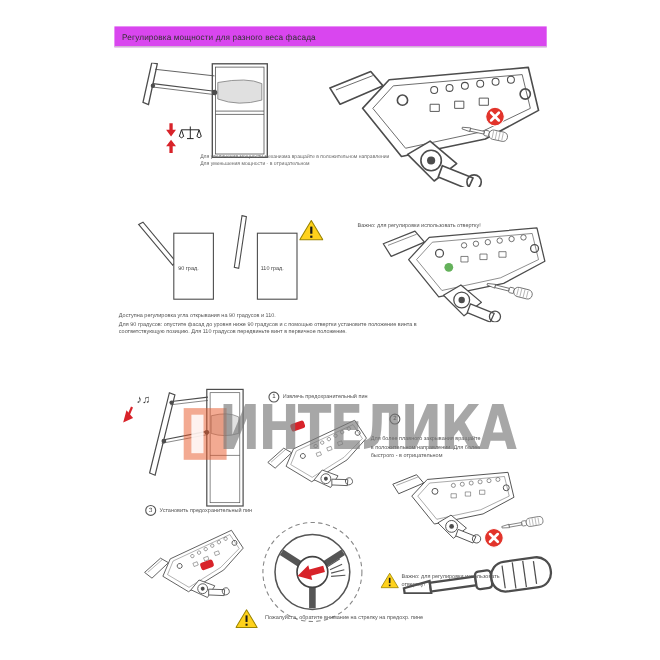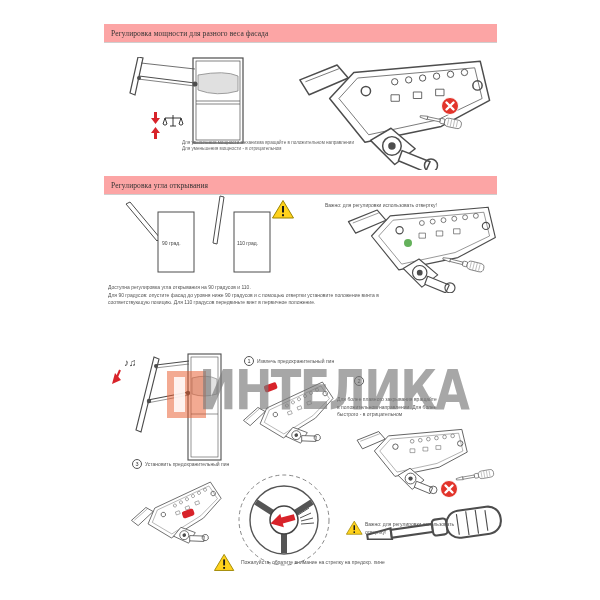--- a/index.html
+++ b/index.html
@@ -5,23 +5,23 @@
   html,body{margin:0;padding:0;}
   body{
     width:600px;height:600px;position:relative;overflow:hidden;
     background:#ffffff;
     font-family:"Liberation Sans", sans-serif;
     -webkit-font-smoothing:antialiased;
   }
   .abs{position:absolute;}
   .sec-header{
     position:absolute;left:104px;width:393px;height:19px;
-    background:#fca5a5;border-bottom:1px solid #cfcfcf;
+    background:#d946ef;border-bottom:1px solid #cfcfcf;
     font-size:7.5px;color:#333;line-height:19px;padding-left:7px;
-    box-sizing:border-box;letter-spacing:0.1px;font-family:Liberation Serif, serif;
+    box-sizing:border-box;letter-spacing:0.1px;
   }
   .tiny{font-size:5px;color:#555;line-height:7.5px;}
   .micro{font-size:4.6px;color:#666;line-height:6.2px;}
   .tiny div, .micro div{white-space:nowrap;}
   .stepnum{
     position:absolute;width:8px;height:8px;border:1px solid #555;border-radius:50%;
     font-size:5.5px;text-align:center;line-height:8px;color:#333;background:#fff;
   }
   .steplabel{position:absolute;font-size:5px;color:#555;white-space:nowrap;}
   svg text{font-family:"Liberation Sans", sans-serif;}
@@ -139,21 +139,20 @@
     <g transform="translate(143,45)">
       <use href="#xbadge"></use>
     </g>
   </svg>
 
   <div class="abs micro" style="left:182px;top:140px">
     <div>Для увеличения мощности механизма вращайте в положительном направлении</div>
     <div>Для уменьшения мощности - в отрицательном</div>
   </div>
 
-  <div class="sec-header sh2">Регулировка угла открывания</div>
 
   <svg class="abs" style="left:122px;top:200px" width="76" height="78">
     <g fill="#ffffff" stroke="#4d4d4d" stroke-width="1">
       <polygon points="4,4 8,2 38,38 35,41"></polygon>
       <rect x="36" y="12" width="36" height="60"></rect>
     </g>
     <text x="40" y="45" font-size="5" fill="#444">90 град.</text>
   </svg>
 
   <svg class="abs" style="left:204px;top:194px" width="72" height="84">

